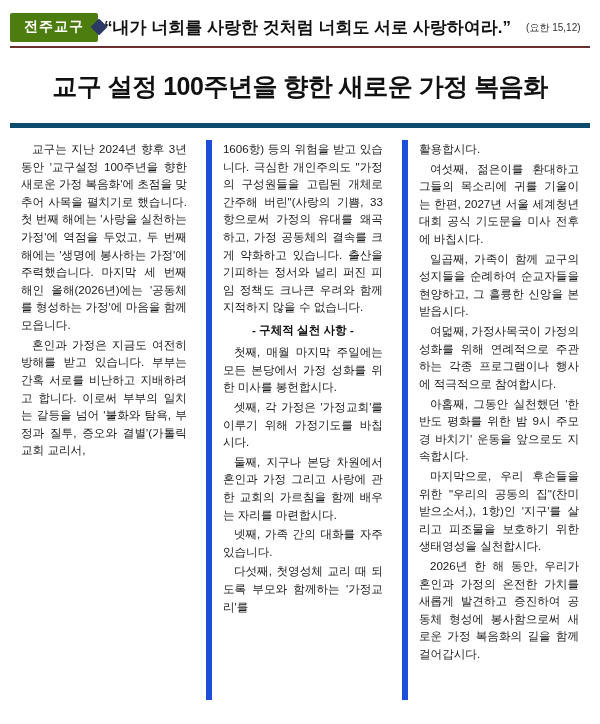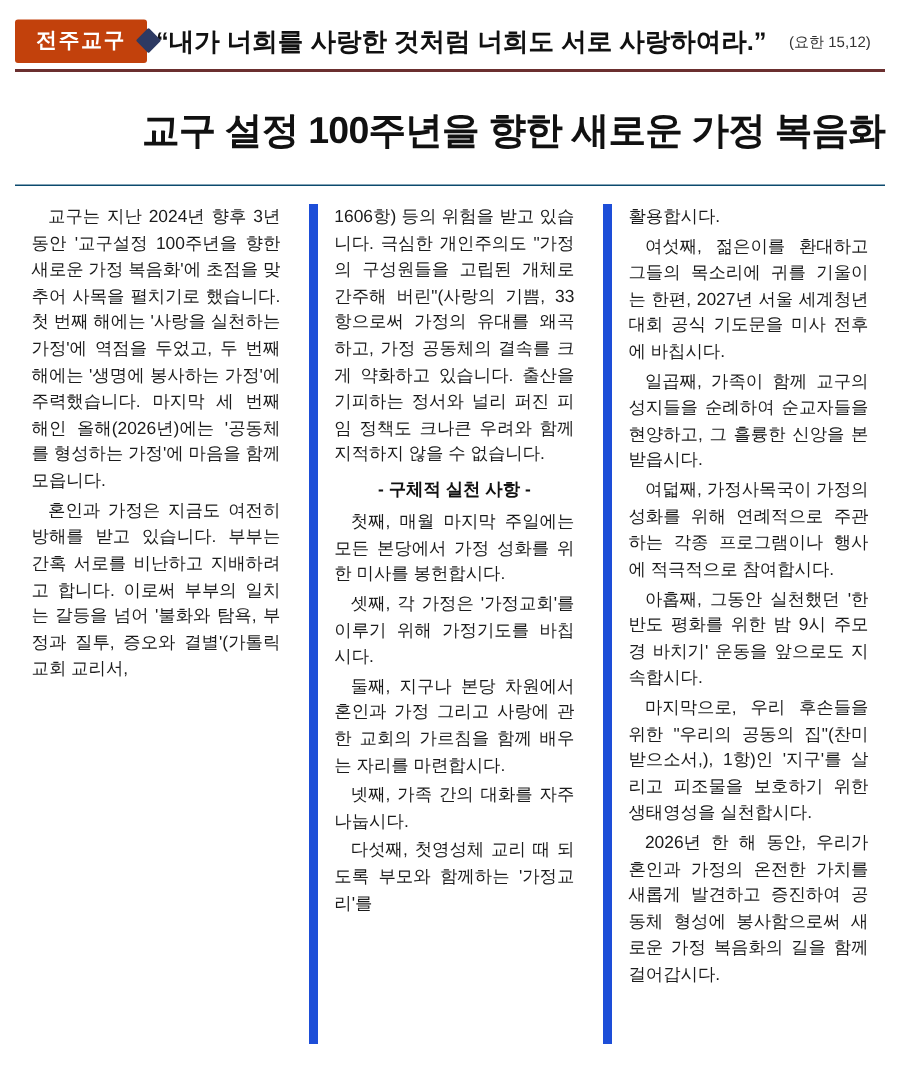--- a/index.html
+++ b/index.html
@@ -24,21 +24,21 @@
   
   .masthead {
     position: relative;
     height: 38px;
     border-bottom: 2px solid #6b2f2f;
     display: flex;
     align-items: center;
   }
   .diocese-tag {
     position: relative;
-    background: #c2410c;
+    background: #4d7c0f;
     color: #ffffff;
     font-size: 14px;
     font-weight: bold;
     letter-spacing: 1px;
     padding: 5px 14px 6px 14px;
     border-radius: 2px;
     white-space: nowrap;
   }
   .diocese-tag::after {
     content: "";
@@ -64,23 +64,23 @@
   .masthead-quote .ref {
     font-size: 10px;
     font-weight: normal;
     color: #333333;
     vertical-align: 2px;
     margin-left: 3px;
     padding-left: 12px;
   }
   
   .headline-wrap {
-    border-bottom: 1px solid #0c4a6e;
+    border-bottom: 5px solid #0c4a6e;
     padding: 22px 0 20px 0;
-    text-align: right;
+    text-align: center;
   }
   .headline {
     font-size: 25px;
     font-weight: bold;
     letter-spacing: -0.5px;
     color: #111111;
   }
   
   .columns {
     display: flex;
@@ -239,21 +239,21 @@
       <p class="indent">교구는 지난 2024년 향후 3년 동안 '교구설정 100주년을 향한 새로운 가정 복음화'에 초점을 맞추어 사목을 펼치기로 했습니다. 첫 번째 해에는 '사랑을 실천하는 가정'에 역점을 두었고, 두 번째 해에는 '생명에 봉사하는 가정'에 주력했습니다. 마지막 세 번째 해인 올해(2026년)에는 '공동체를 형성하는 가정'에 마음을 함께 모읍니다.</p>
       <p class="indent">혼인과 가정은 지금도 여전히 방해를 받고 있습니다. 부부는 간혹 서로를 비난하고 지배하려고 합니다. 이로써 부부의 일치는 갈등을 넘어 '불화와 탐욕, 부정과 질투, 증오와 결별'(가톨릭교회 교리서,</p>
     </div>
 
     <div class="col">
       <p>1606항) 등의 위험을 받고 있습니다. 극심한 개인주의도 "가정의 구성원들을 고립된 개체로 간주해 버린"(사랑의 기쁨, 33항으로써 가정의 유대를 왜곡하고, 가정 공동체의 결속를 크게 약화하고 있습니다. 출산을 기피하는 정서와 널리 퍼진 피임 정책도 크나큰 우려와 함께 지적하지 않을 수 없습니다.</p>
       <div class="subhead">- 구체적 실천 사항 -</div>
       <p class="indent">첫째, 매월 마지막 주일에는 모든 본당에서 가정 성화를 위한 미사를 봉헌합시다.</p>
       <p class="indent">셋째, 각 가정은 '가정교회'를 이루기 위해 가정기도를 바칩시다.</p>
       <p class="indent">둘째, 지구나 본당 차원에서 혼인과 가정 그리고 사랑에 관한 교회의 가르침을 함께 배우는 자리를 마련합시다.</p>
-      <p class="indent">넷째, 가족 간의 대화를 자주 나눕시다.</p>
+      <p class="indent">넷째, 가족 간의 대화를 자주 있습니다.</p>
       <p class="indent">다섯째, 첫영성체 교리 때 되도록 부모와 함께하는 '가정교리'를</p>
     </div>
 
     <div class="col">
       <p>활용합시다.</p>
       <p class="indent">여섯째, 젊은이를 환대하고 그들의 목소리에 귀를 기울이는 한편, 2027년 서울 세계청년대회 공식 기도문을 미사 전후에 바칩시다.</p>
       <p class="indent">일곱째, 가족이 함께 교구의 성지들을 순례하여 순교자들을 현양하고, 그 흘륭한 신앙을 본받읍시다.</p>
       <p class="indent">여덟째, 가정사목국이 가정의 성화를 위해 연례적으로 주관하는 각종 프로그램이나 행사에 적극적으로 참여합시다.</p>
       <p class="indent">아홉째, 그동안 실천했던 '한반도 평화를 위한 밤 9시 주모경 바치기' 운동을 앞으로도 지속합시다.</p>
       <p class="indent">마지막으로, 우리 후손들을 위한 "우리의 공동의 집"(찬미받으소서,), 1항)인 '지구'를 살리고 피조물을 보호하기 위한 생태영성을 실천합시다.</p>

